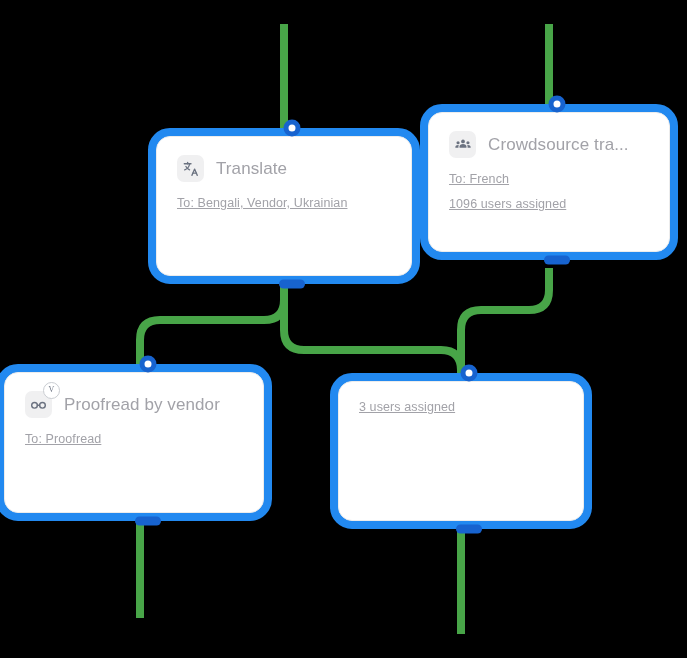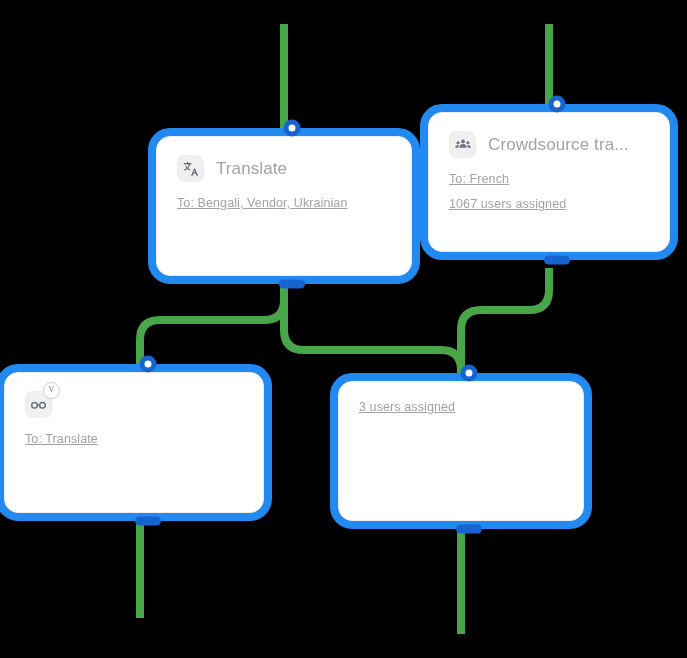--- a/index.html
+++ b/index.html
@@ -189,39 +189,40 @@
             <circle cx="5.4" cy="9" r="2.1"></circle>
             <circle cx="18.6" cy="9" r="2.1"></circle>
             <path d="M12 10.6c-2.7 0-4.6 1.5-4.6 3.3v1.6h9.2v-1.6c0-1.8-1.9-3.3-4.6-3.3z"></path>
             <path d="M5.4 12c-2.1 0-3.6 1.2-3.6 2.6v.9h4.1v-1.6c0-.7.2-1.3.6-1.8-.4-.1-.7-.1-1.1-.1z"></path>
             <path d="M18.6 12c-.4 0-.7 0-1.1.1.4.5.6 1.1.6 1.8v1.6h4.1v-.9c0-1.4-1.5-2.6-3.6-2.6z"></path>
           </svg>
         </span>
         <span class="node-title">Crowdsource tra...</span>
       </div>
       <div class="node-line">To: French</div>
-      <div class="node-line">1067 users assigned</div>
+      <div class="node-line">1096 users assigned</div>
     </div>
     <div class="port-in" style="left:129px; top:-8px;"></div>
     <div class="port-out" style="left:129px; top:148px;"></div>
   </div>
 
   <div class="node" style="left:-4px; top:364px; width:276px; height:157px;">
     <div class="node-card">
       <div class="node-header">
         <span class="node-icon">
           <svg width="19" height="19" viewBox="0 0 24 24" fill="none" stroke="#6b7280" stroke-width="1.8">
             <circle cx="7" cy="13" r="3.6"></circle>
             <circle cx="17" cy="13" r="3.6"></circle>
             <path d="M10.6 13h2.8" stroke-linecap="round"></path>
           </svg>
           <span class="vendor-badge">V</span>
         </span>
+        <span class="node-title">Proofread by vendor</span>
       </div>
-      <div class="node-line">To: Translate</div>
+      <div class="node-line">To: Proofread</div>
     </div>
     <div class="port-in" style="left:144px; top:-8px;"></div>
     <div class="port-out" style="left:144px; top:149px;"></div>
   </div>
 
   <div class="node" style="left:330px; top:373px; width:262px; height:156px;">
     <div class="node-card">
       <div class="node-line">3 users assigned</div>
     </div>
     <div class="port-in" style="left:131px; top:-8px;"></div>

